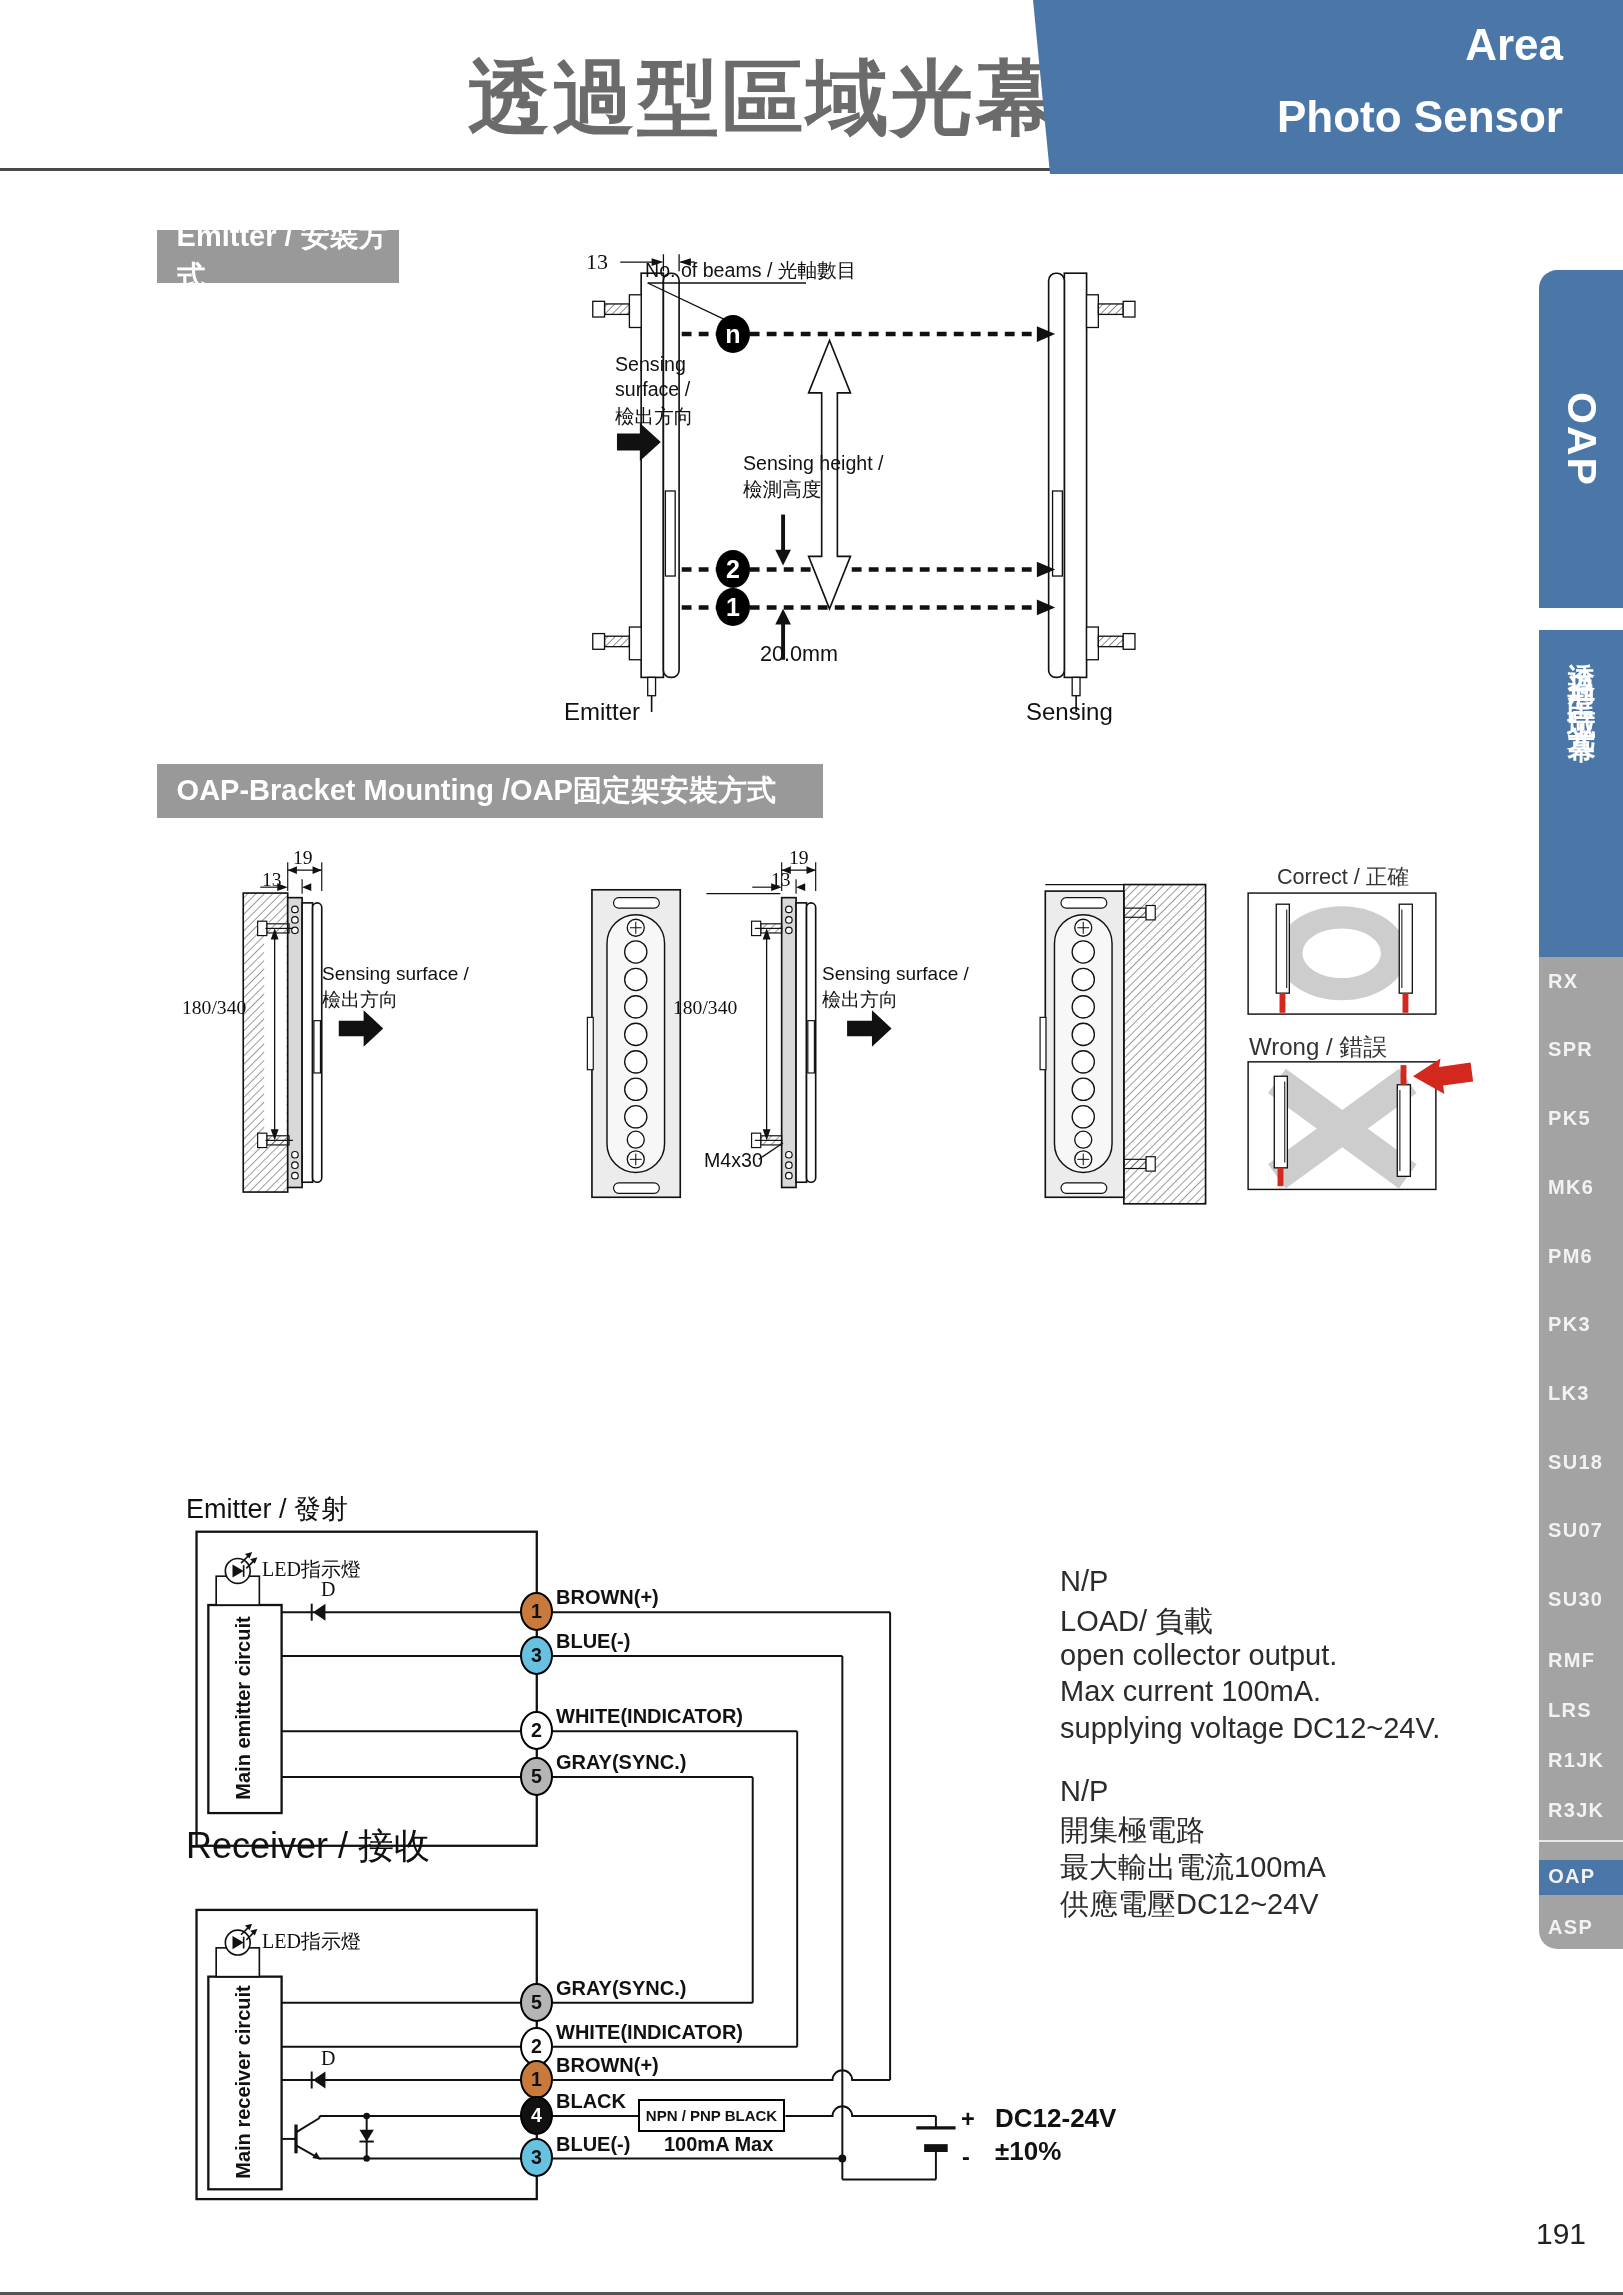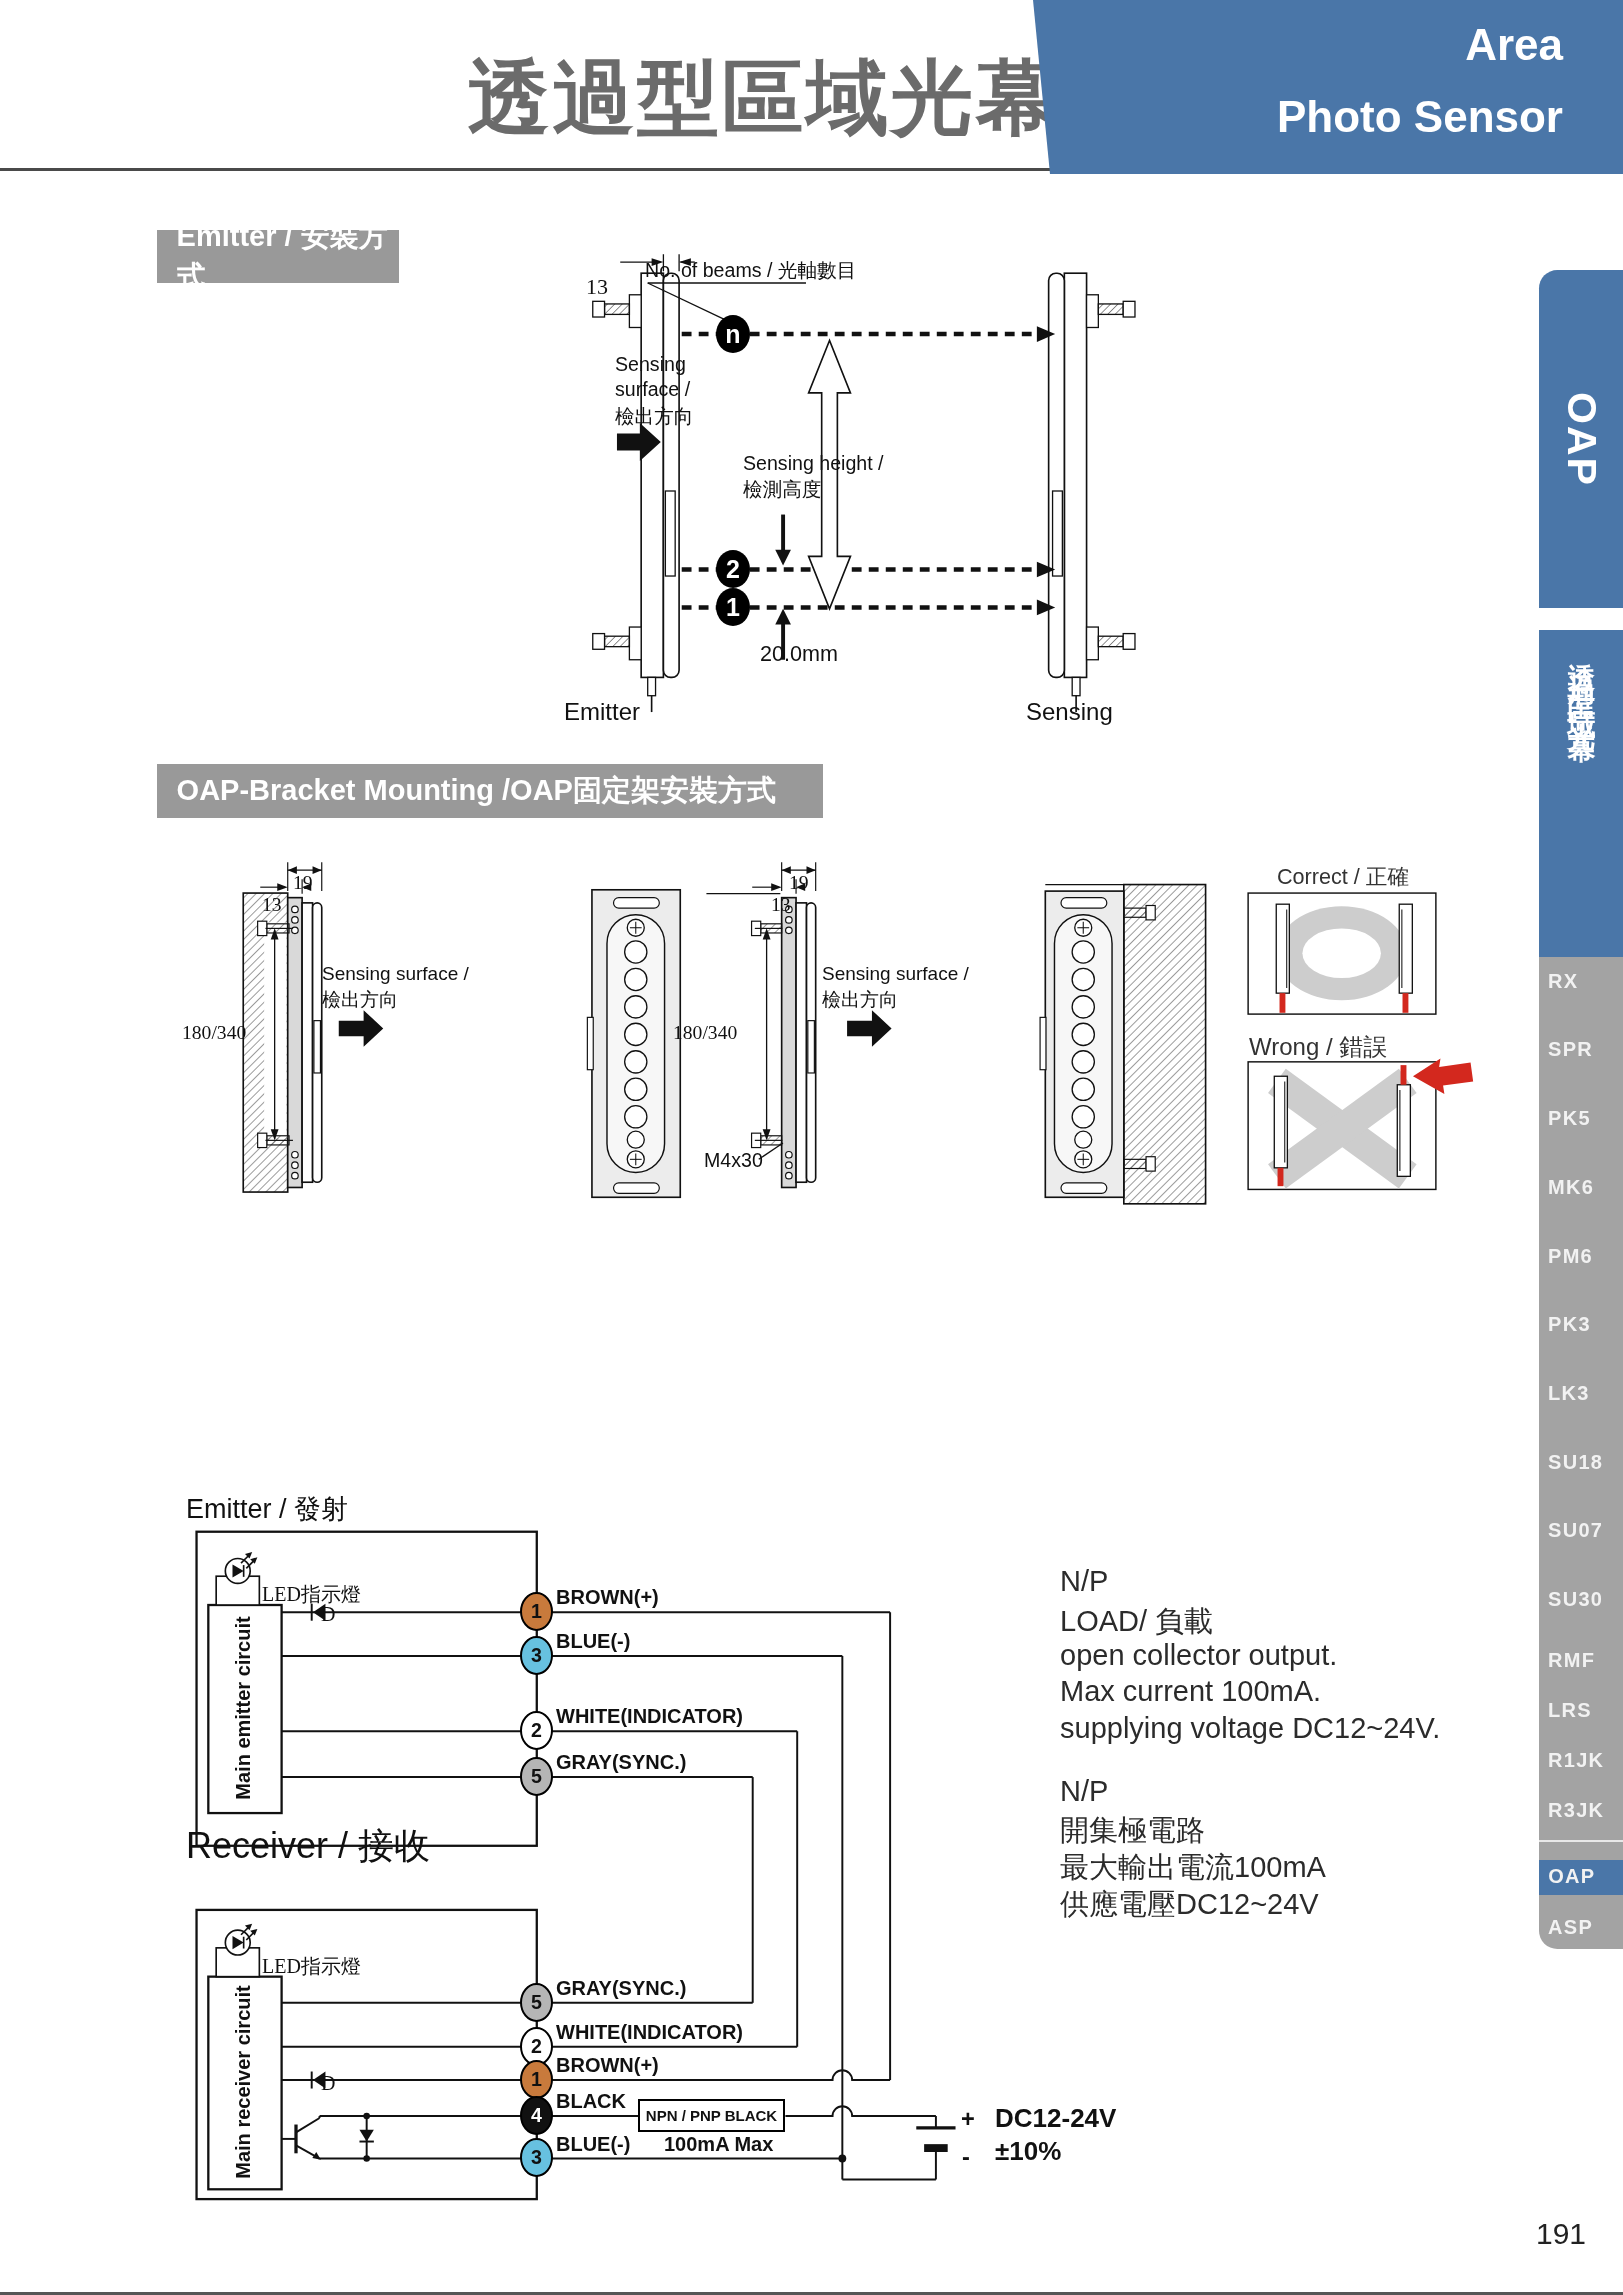--- a/index.html
+++ b/index.html
@@ -1,20 +1,20 @@
 <!DOCTYPE html>
 <html style="font-size:10.5px"><head>
 <meta charset="utf-8">
 <style>
   html,body{margin:0;padding:0;background:#fff;}
   .page{position:relative;width:1623px;height:2295px;background:#ffffff;
         font-family:"Liberation Sans",sans-serif;overflow:hidden;color:#111;}
   .abs{position:absolute;}
   .lbl{position:absolute;white-space:nowrap;color:#111;}
-  .serif{font-family:"Liberation Serif",serif;margin-top:25px;}
+  .serif{font-family:"Liberation Serif",serif;}
   .sec-hdr{position:absolute;background:#999999;color:#ffffff;font-weight:bold;
            font-size:29px;display:flex;align-items:center;padding-left:19.6px;box-sizing:border-box;}
   .term{position:absolute;width:29px;height:35px;border:2px solid #000;border-radius:50%;
         display:flex;align-items:center;justify-content:center;font-weight:bold;font-size:19.6px;
         background:#fff;z-index:5;}
   .beamnum{position:absolute;width:34px;height:38px;border-radius:50%;background:#000;color:#fff;
         display:flex;align-items:center;justify-content:center;font-weight:bold;font-size:25px;z-index:5;}
   .side-item{position:absolute;left:1548px;color:#f2f2f2;font-weight:bold;font-size:20px;letter-spacing:1.3px;}
   svg{position:absolute;}
   .wirelabel{position:absolute;font-weight:bold;font-size:20px;white-space:nowrap;color:#111;}

